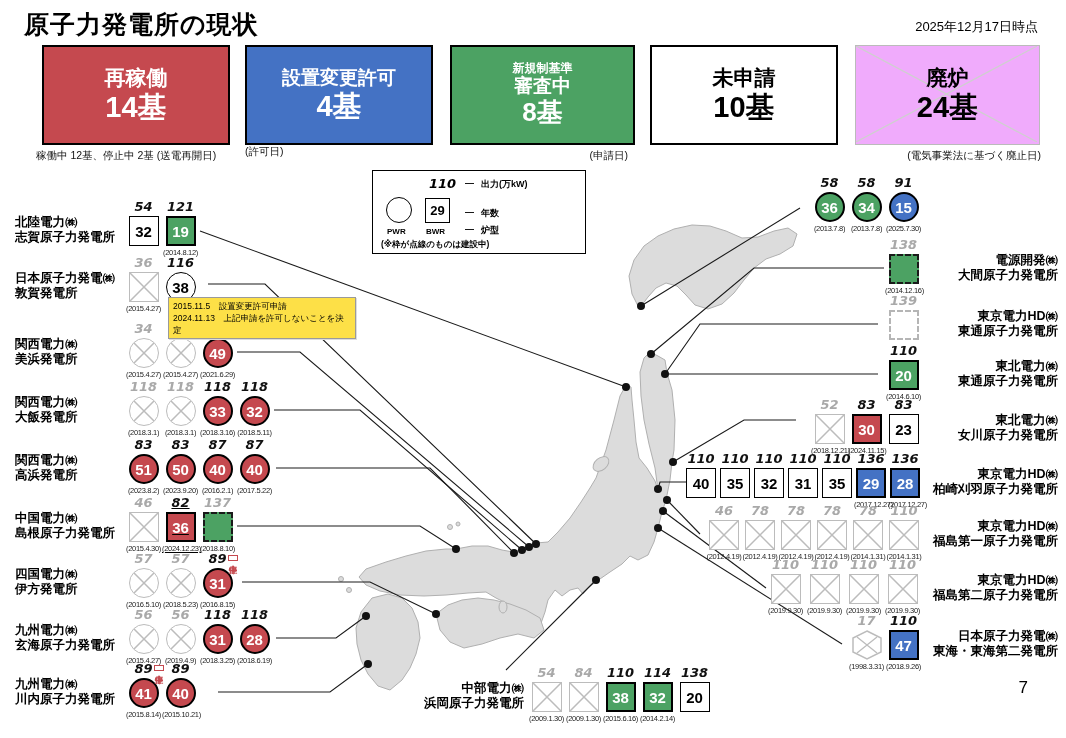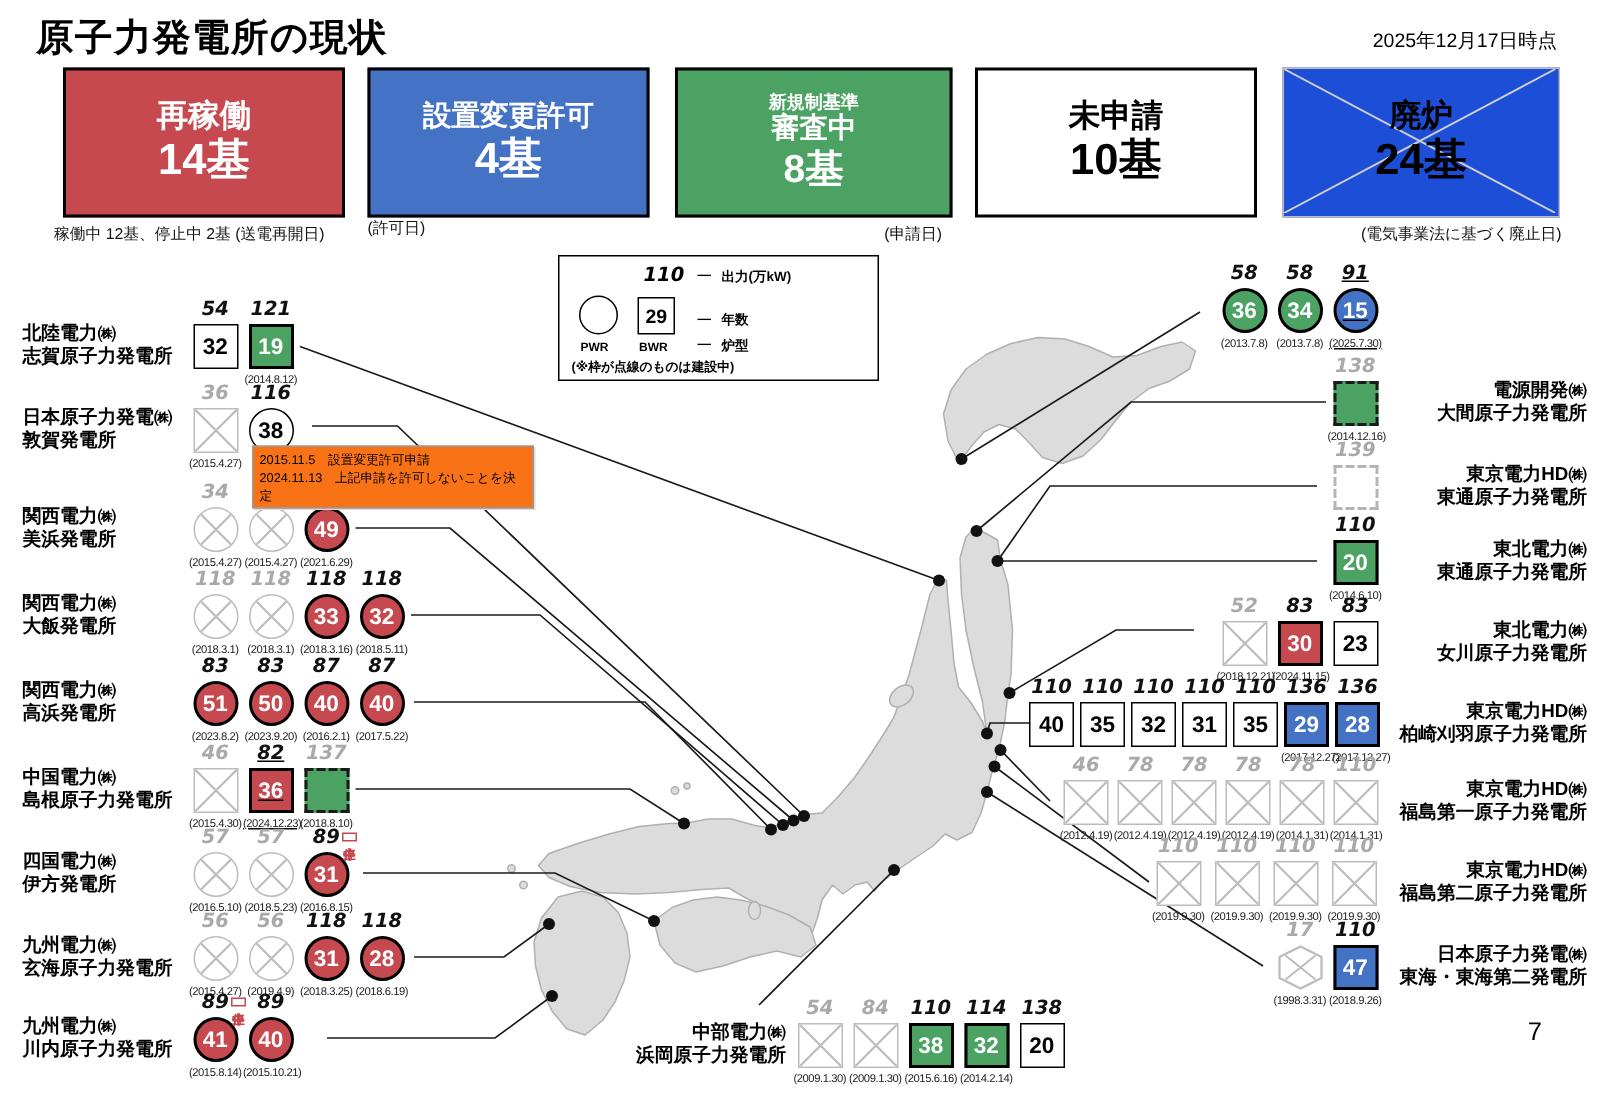--- a/index.html
+++ b/index.html
@@ -38,21 +38,21 @@
   .hexm{border:none;background:transparent;width:34px;}
   .xmark{position:absolute;left:0;top:0;width:100%;height:100%;}
   .dt{font-size:7.5px;height:10px;line-height:10px;color:#222;white-space:nowrap;letter-spacing:-0.3px;}
   .stop{position:absolute;top:-11px;left:calc(50% + 10px);writing-mode:vertical-rl;font-size:8.5px;
     font-weight:800;color:#c5494f;background:#fff;border:1px solid #c5494f;padding:2px 0;line-height:1.05;z-index:4;}
   .plant-label{position:absolute;font-weight:700;font-size:12.5px;line-height:15px;z-index:2;}
   .pl-l{left:15px;width:112px;text-align:left;}
   .pl-r{left:928px;width:130px;text-align:right;}
   .pl-b{left:398px;width:126px;text-align:right;}
   
-  #tnote{position:absolute;left:168px;top:297px;width:178px;border:1px solid #9a9a9a;background:#f97316;
+  #tnote{position:absolute;left:168px;top:297px;width:178px;border:1px solid #9a9a9a;background:#fde047;
     font-size:8.5px;line-height:12px;padding:2px 4px;z-index:3;box-shadow:1px 1px 0 #ddd;}
   #mapsvg{position:absolute;left:0;top:0;z-index:0;}
   #pageno{position:absolute;right:38px;bottom:40px;font-size:17px;}
 </style>
 </head>
 <body>
 
 <div id="canvas">
 
   <svg id="mapsvg" width="1066" height="738">
@@ -124,21 +124,21 @@
   </div>
   <div class="sbox" style="left:450px;width:185px;background:#4ca263;color:#fff;">
     <div class="lbs">新規制基準</div>
     <div class="lb" style="font-size:19px">審査中</div>
     <div class="ct" style="font-size:26px">8基</div>
   </div>
   <div class="sbox" style="left:650px;width:188px;background:#fff;border-width:2px;">
     <div class="lb">未申請</div>
     <div class="ct">10基</div>
   </div>
-  <div class="sbox" style="left:855px;width:185px;background:#1d4ed8;border:1.2px solid #bbb;text-align:right;">
+  <div class="sbox" style="left:855px;width:185px;background:#f0abfc;border:1.2px solid #bbb;text-align:right;">
     <svg width="181" height="96" style="position:absolute;left:0;top:0;">
       <path d="M0,0 L181,96 M181,0 L0,96" stroke="#cfcfcf" stroke-width="1.3"></path>
     </svg>
     <div class="lb" style="z-index:1">廃炉</div>
     <div class="ct" style="z-index:1">24基</div>
   </div>
   <div class="cap" style="left:36px;top:149px;">稼働中 12基、停止中 2基 (送電再開日)</div>
   <div class="cap" style="left:245px;top:145px;width:185px;text-align:left;">(許可日)</div>
   <div class="cap" style="left:450px;top:149px;width:178px;text-align:right;">(申請日)</div>
   <div class="cap" style="left:855px;top:149px;width:186px;text-align:right;">(電気事業法に基づく廃止日)</div>
@@ -325,21 +325,21 @@
           <div class="m v-white">20</div>
         </div><div class="dt">&nbsp;</div></div></div>
     <div class="plant-label pl-b" style="top: 681px;">
       <div>中部電力㈱</div>
       <div>浜岡原子力発電所</div>
     </div>
     <div class="units" style="left: 811px; top: 176px;"><div class="unit" style="width: 37px;"><div class="out">58</div><div class="mwrap">
           <div class="m ci v-green">36</div>
         </div><div class="dt">(2013.7.8)</div></div><div class="unit" style="width: 37px;"><div class="out">58</div><div class="mwrap">
           <div class="m ci v-green">34</div>
-        </div><div class="dt">(2013.7.8)</div></div><div class="unit" style="width: 37px; text-decoration: underline;"><div class="out">91</div><div class="mwrap">
+        </div><div class="dt">(2013.7.8)</div></div><div class="unit" style="width: 37px;"><div class="out">91</div><div class="mwrap">
           <div class="m ci v-blue">15</div>
         </div><div class="dt">(2025.7.30)</div></div></div>
     <div class="units" style="left: 885px; top: 238px;"><div class="unit" style="width: 37px;"><div class="out dim">138</div><div class="mwrap">
           <div class="m v-gd"></div>
         </div><div class="dt">(2014.12.16)</div></div></div>
     <div class="plant-label pl-r" style="top: 253px;">
       <div>電源開発㈱</div>
       <div>大間原子力発電所</div>
     </div>
     <div class="units" style="left: 885px; top: 294px; text-decoration: underline;"><div class="unit" style="width: 37px;"><div class="out dim">139</div><div class="mwrap">

